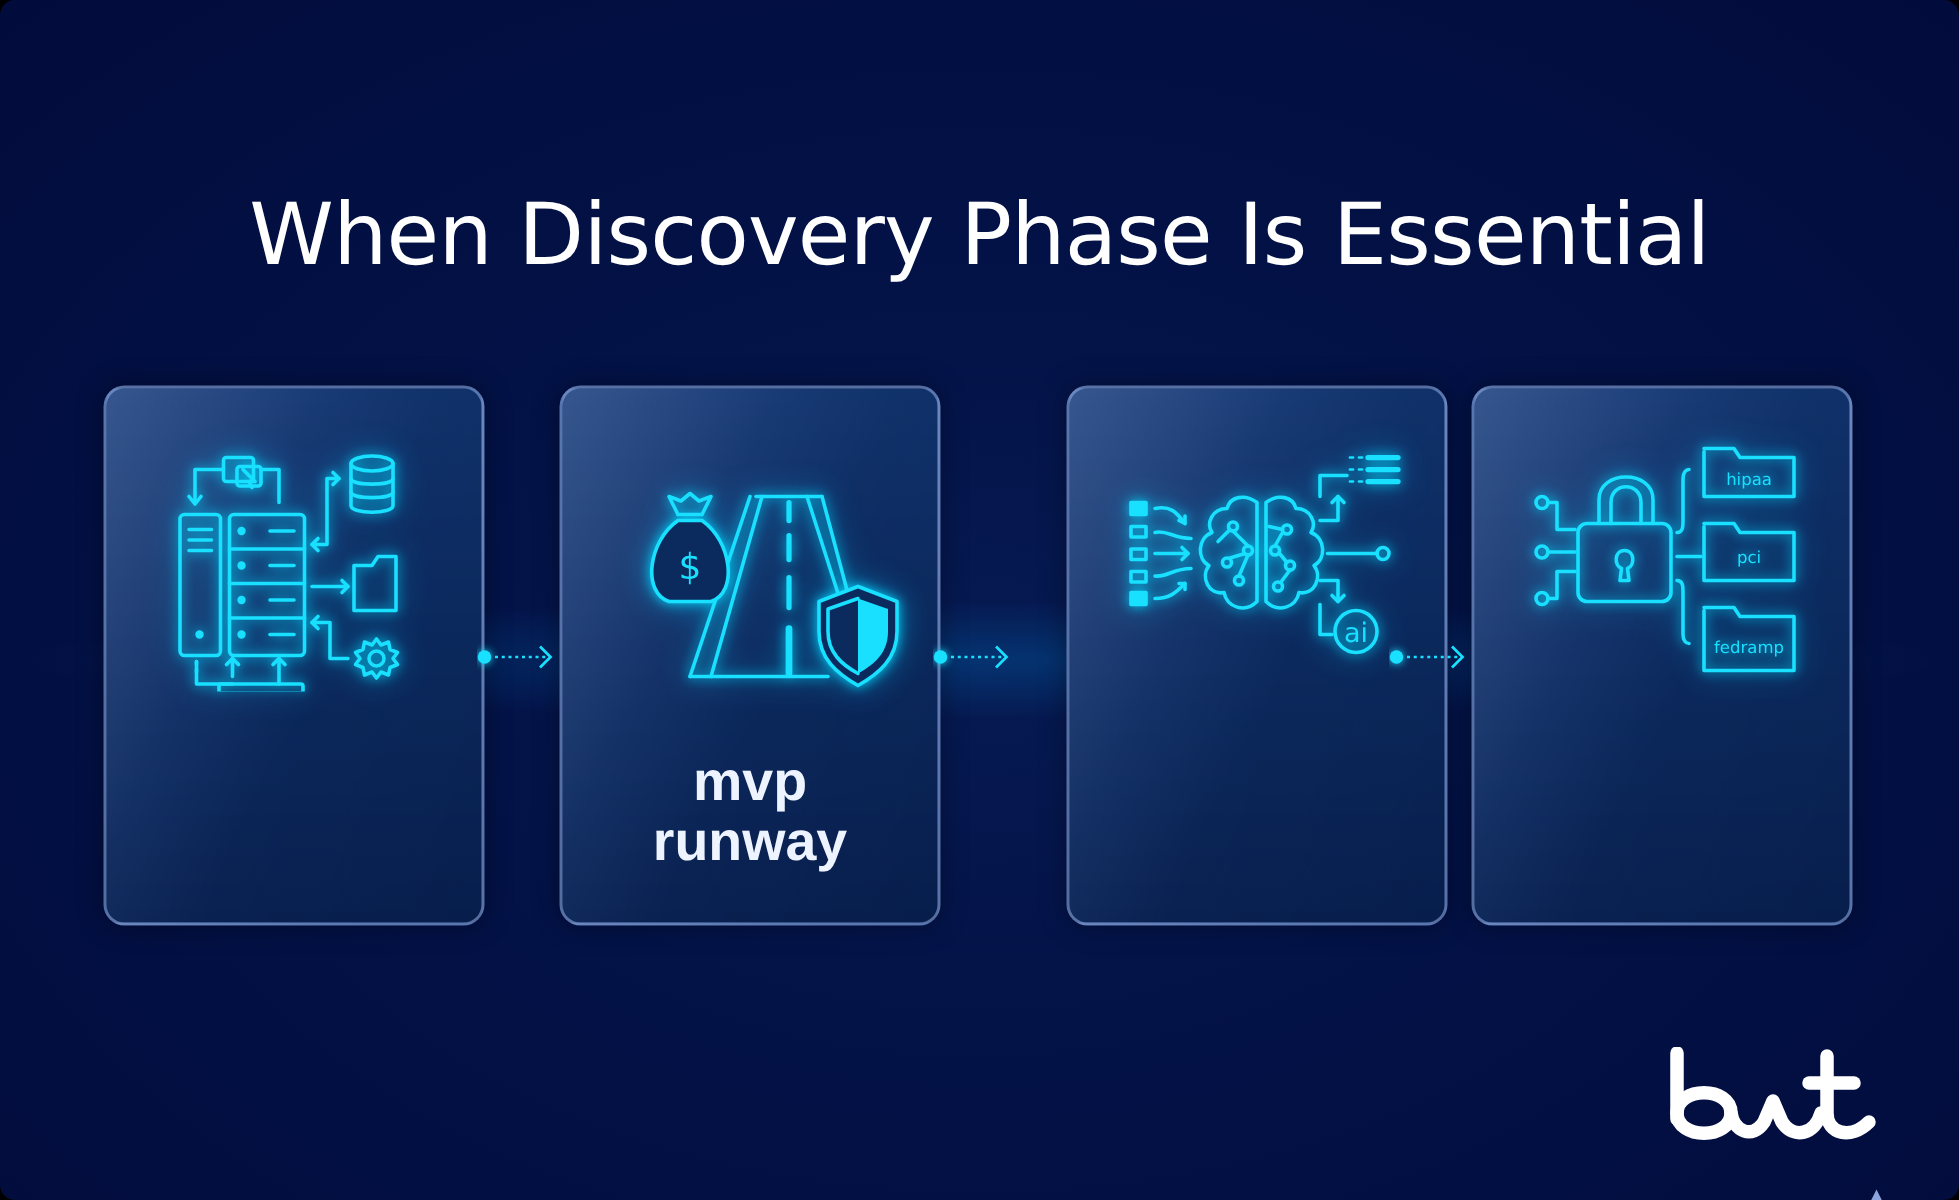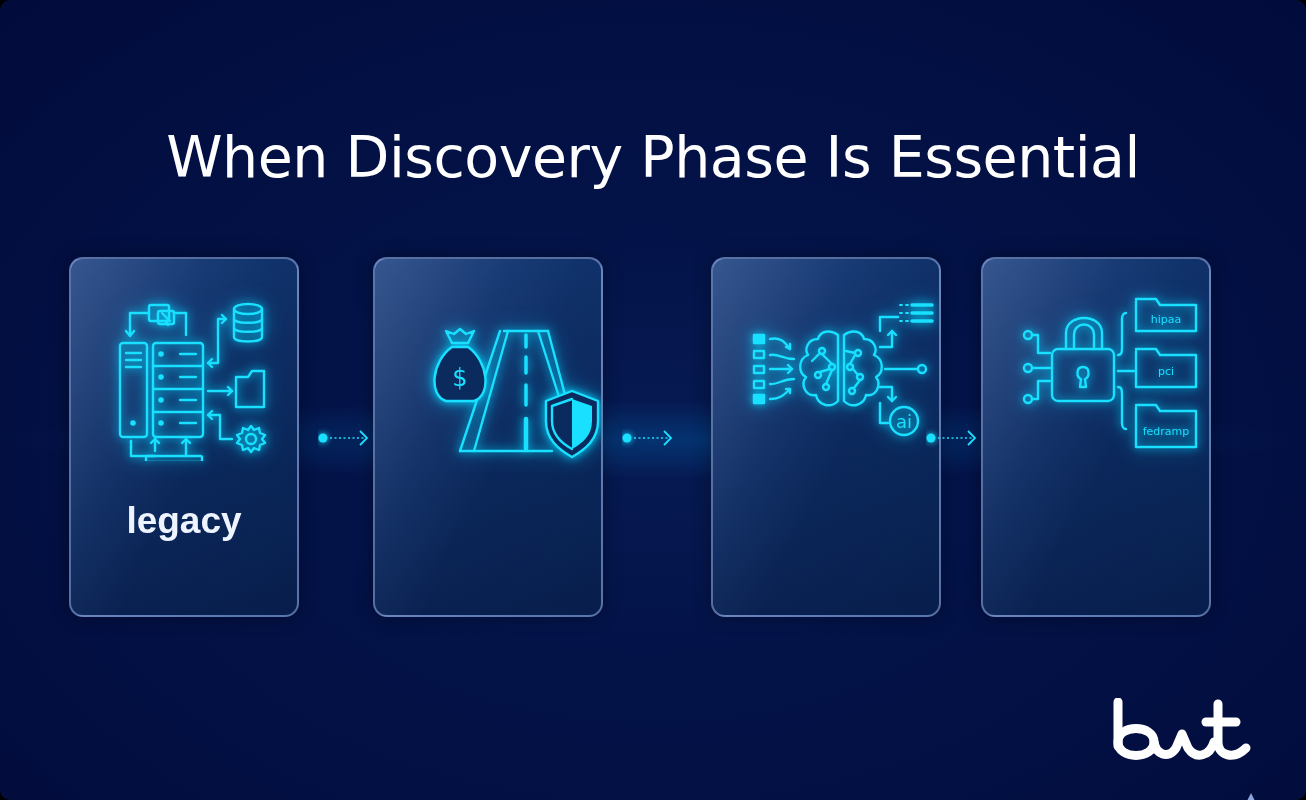--- a/index.html
+++ b/index.html
@@ -18,21 +18,21 @@
     text-align:center; color:#ffffff;
     font-family:"DejaVu Sans", sans-serif;
     font-size:57px; font-weight:500; letter-spacing:-0.5px;
   }
   .glowband {
     position:absolute; left:0; right:0; top:400px; height:80px;
     background: radial-gradient(ellipse at 50% 50%, rgba(0,170,255,0.18) 0%, rgba(0,120,255,0.0) 70%);
     pointer-events:none;
   }
   .card {
-    position:absolute; top:257px; width:230px; height:360px;
+    position:absolute; top:257px; width:254px; height:360px;
     border-radius:14px;
     border:2px solid rgba(150,175,230,0.55);
     box-sizing:border-box;
     background:
       linear-gradient(115deg, rgba(120,150,210,0.38) 0%, rgba(60,100,170,0.22) 35%, rgba(30,70,140,0.10) 55%, rgba(10,40,100,0.05) 100%),
       linear-gradient(180deg, #0e2f66 0%, #0a2658 50%, #071d4a 100%);
     box-shadow: 0 0 18px rgba(0,0,0,0.35);
     overflow:hidden;
   }
   .card .icon {
@@ -116,21 +116,20 @@
       <path d="M138 86 H150 L154 80 H166 V116 H138 Z"></path>
       <path d="M110 100 H134"></path>
         <path d="M130 96 L134 100 L130 104"></path>
 
       <circle cx="153" cy="148" r="5"></circle>
       <path d="M153 135 L156 139 L161 137 L162 142 L167 144 L164 148 L167 152 L162 154 L161 159 L156 157 L153 161 L150 157 L145 159 L144 154 L139 152 L142 148 L139 144 L144 142 L145 137 L150 139 Z"></path>
       <path d="M110 124 H122 V148 H134"></path>
         <path d="M114 120 L110 124 L114 128"></path>
     </svg>
     <div class="label two">
-      <div>legacy</div>
     </div>
   </div>
 
   <div class="card" style="left:373px;">
     <svg class="icon" viewBox="0 0 200 170" fill="none" stroke="#19e0ff" stroke-width="2.4" stroke-linecap="round" stroke-linejoin="round">
 
       <path d="M58 160 L98 40"></path>
       <path d="M72 160 L106 40"></path>
       <path d="M102 40 H146"></path>
       <path d="M146 40 L170 130"></path>
@@ -144,20 +143,24 @@
 
       <path d="M50 52 L44 40 L52 43 L58 38 L64 43 L72 40 L66 52"></path>
       <path d="M50 52 H66"></path>
       <path d="M50 56 C30 70 26 104 44 110 H72 C90 104 86 70 66 56 Z" fill="#0b2a5e"></path>
       <text x="58" y="95" fill="#19e0ff" stroke="none" font-family="DejaVu Sans, sans-serif" font-size="24" text-anchor="middle">$</text>
 
       <path d="M170 100 L196 110 V130 C196 148 184 158 170 166 C156 158 144 148 144 130 V110 Z" fill="#0b2a5e"></path>
       <path d="M170 108 L190 115 V130 C190 144 181 152 170 158 Z" fill="#19e0ff" stroke="none"></path>
       <path d="M170 108 L150 115 V130 C150 144 159 152 170 158"></path>
     </svg>
+    <div class="label two">
+      <div>mvp</div>
+      <div>runway</div>
+    </div>
   </div>
 
   <div class="card" style="left:711px;">
     <svg class="icon" viewBox="0 0 200 170" fill="none" stroke="#19e0ff" stroke-width="2.4" stroke-linecap="round" stroke-linejoin="round">
 
       <rect x="14" y="44" width="10" height="8" fill="#19e0ff"></rect>
       <rect x="14" y="60" width="10" height="7"></rect>
       <rect x="14" y="75" width="10" height="7"></rect>
       <rect x="14" y="90" width="10" height="7"></rect>
       <rect x="14" y="104" width="10" height="8" fill="#19e0ff"></rect>

